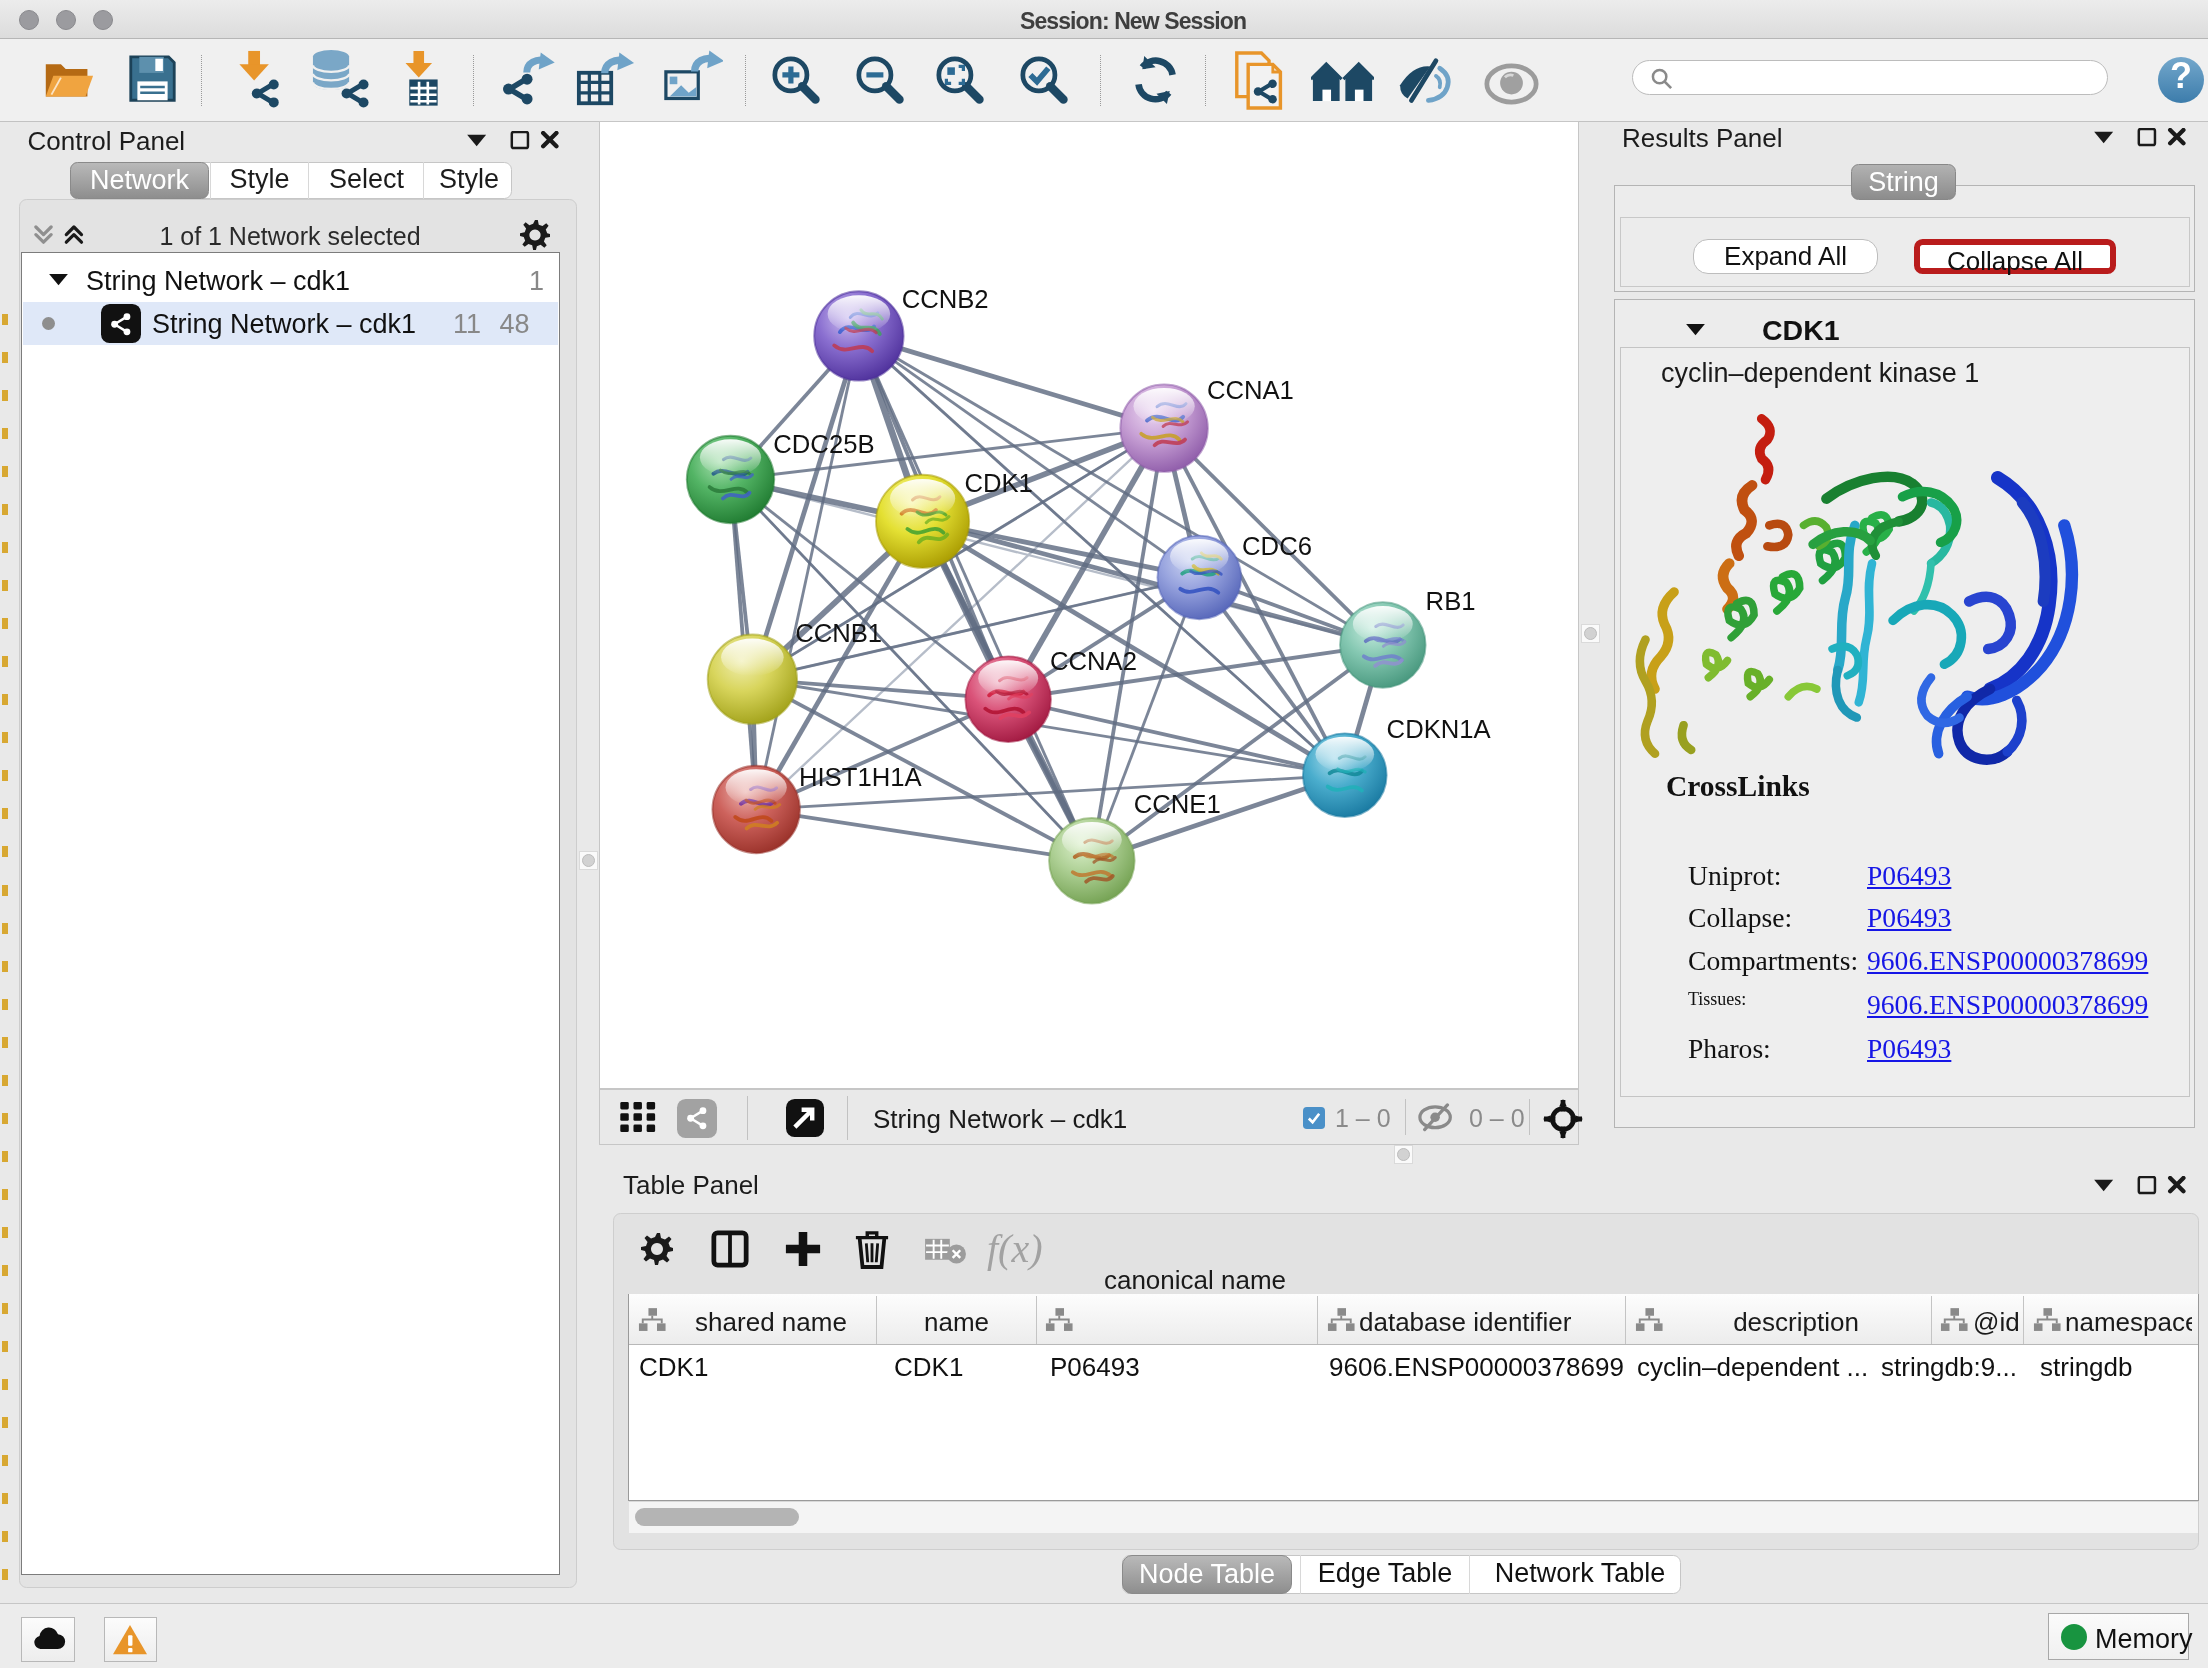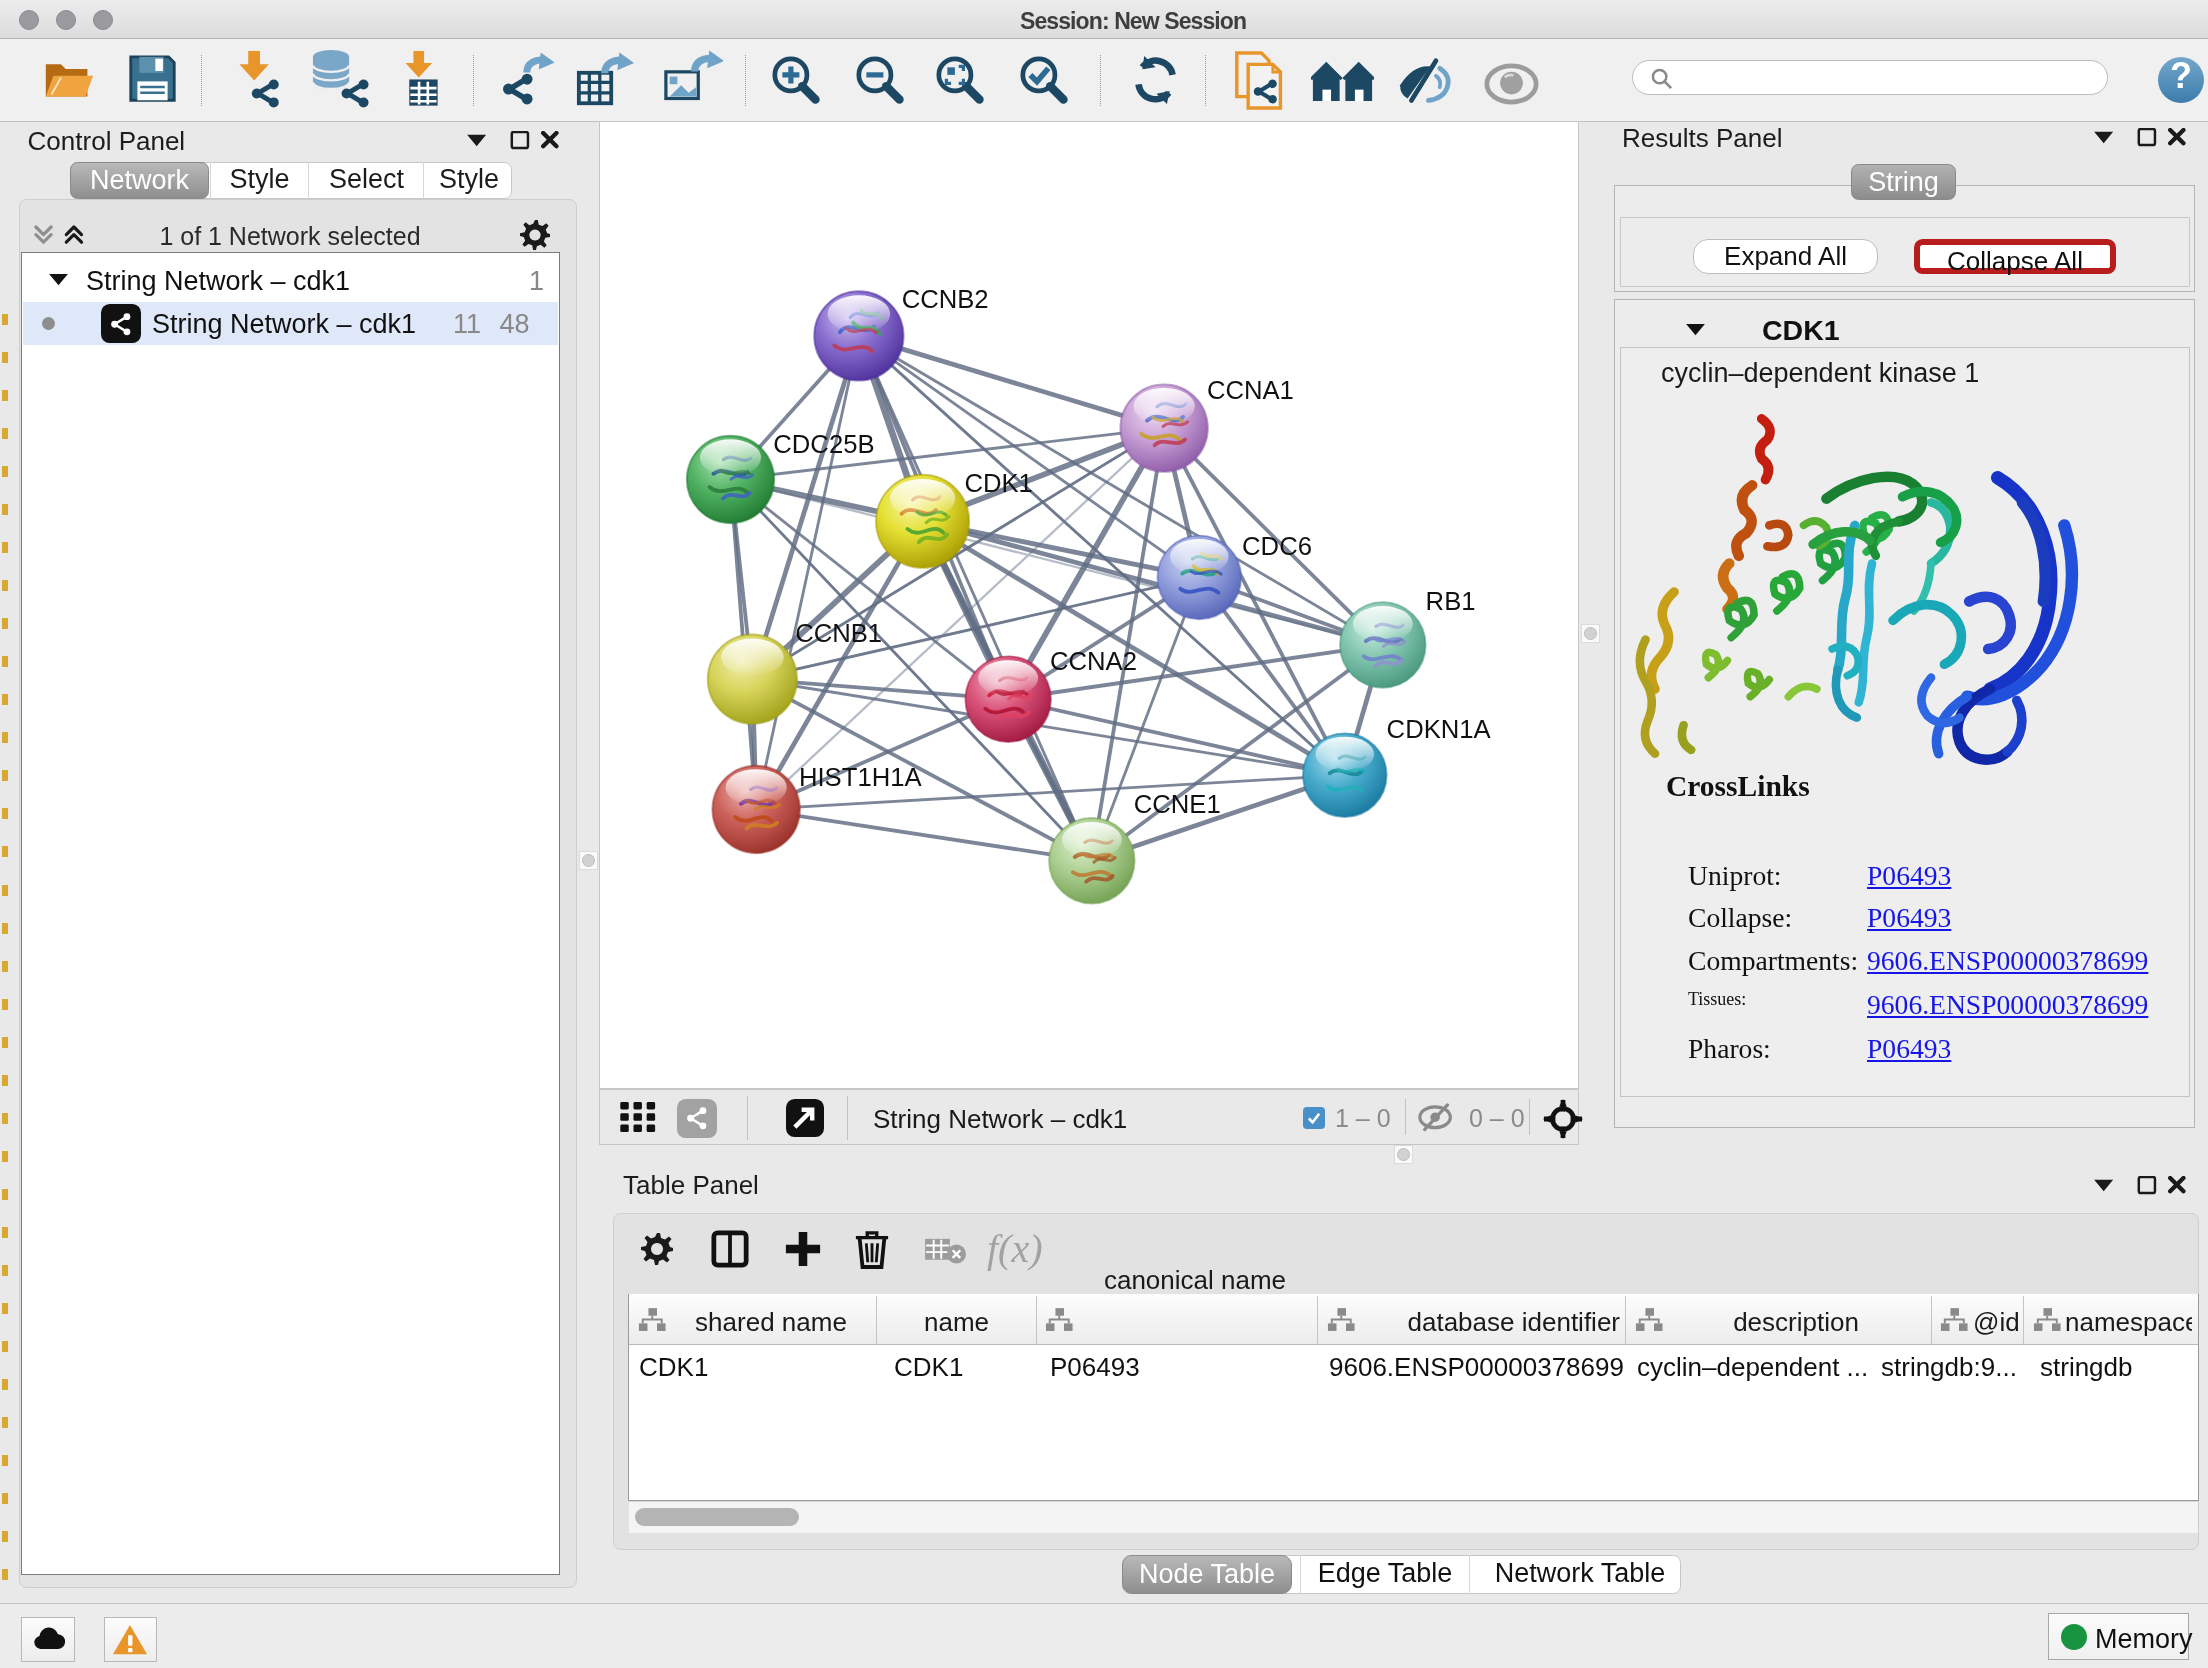--- a/index.html
+++ b/index.html
@@ -670,21 +670,21 @@
     <path d="M15 9 L15 13 M5 17 L5 13 L25 13 L25 17" stroke="#8a8a8a" stroke-width="2" fill="none"></path>
   </svg>
 <div class="abs" style="left:1078px;top:1265px;width:234px;font-size:26px;color:#1a1a1a;text-align:center;white-space:nowrap;overflow:hidden">canonical name</div>
 <div class="abs" style="left:1625px;top:1296px;width:0;height:48px;border-left:1px solid #c4c4c4"></div>
 <svg class="abs" style="left:1327px;top:1307px" width="28.5" height="27" viewBox="0 0 30 28">
     <rect x="11" y="1" width="9" height="8" fill="#8a8a8a"></rect>
     <rect x="1" y="17" width="9" height="8" fill="#8a8a8a"></rect>
     <rect x="20" y="17" width="9" height="8" fill="#8a8a8a"></rect>
     <path d="M15 9 L15 13 M5 17 L5 13 L25 13 L25 17" stroke="#8a8a8a" stroke-width="2" fill="none"></path>
   </svg>
-<div class="abs" style="left:1359px;top:1307px;width:261px;font-size:26px;color:#1a1a1a;text-align:right;white-space:nowrap;overflow:hidden">database identifier</div>
+<div class="abs" style="left:1359px;top:1307px;width:261px;font-size:26px;color:#1a1a1a;text-align:left;white-space:nowrap;overflow:hidden">database identifier</div>
 <div class="abs" style="left:1931px;top:1296px;width:0;height:48px;border-left:1px solid #c4c4c4"></div>
 <svg class="abs" style="left:1635px;top:1307px" width="28.5" height="27" viewBox="0 0 30 28">
     <rect x="11" y="1" width="9" height="8" fill="#8a8a8a"></rect>
     <rect x="1" y="17" width="9" height="8" fill="#8a8a8a"></rect>
     <rect x="20" y="17" width="9" height="8" fill="#8a8a8a"></rect>
     <path d="M15 9 L15 13 M5 17 L5 13 L25 13 L25 17" stroke="#8a8a8a" stroke-width="2" fill="none"></path>
   </svg>
 <div class="abs" style="left:1667px;top:1307px;width:258px;font-size:26px;color:#1a1a1a;text-align:center;white-space:nowrap;overflow:hidden">description</div>
 <div class="abs" style="left:2023px;top:1296px;width:0;height:48px;border-left:1px solid #c4c4c4"></div>
 <svg class="abs" style="left:1940px;top:1307px" width="28.5" height="27" viewBox="0 0 30 28">

